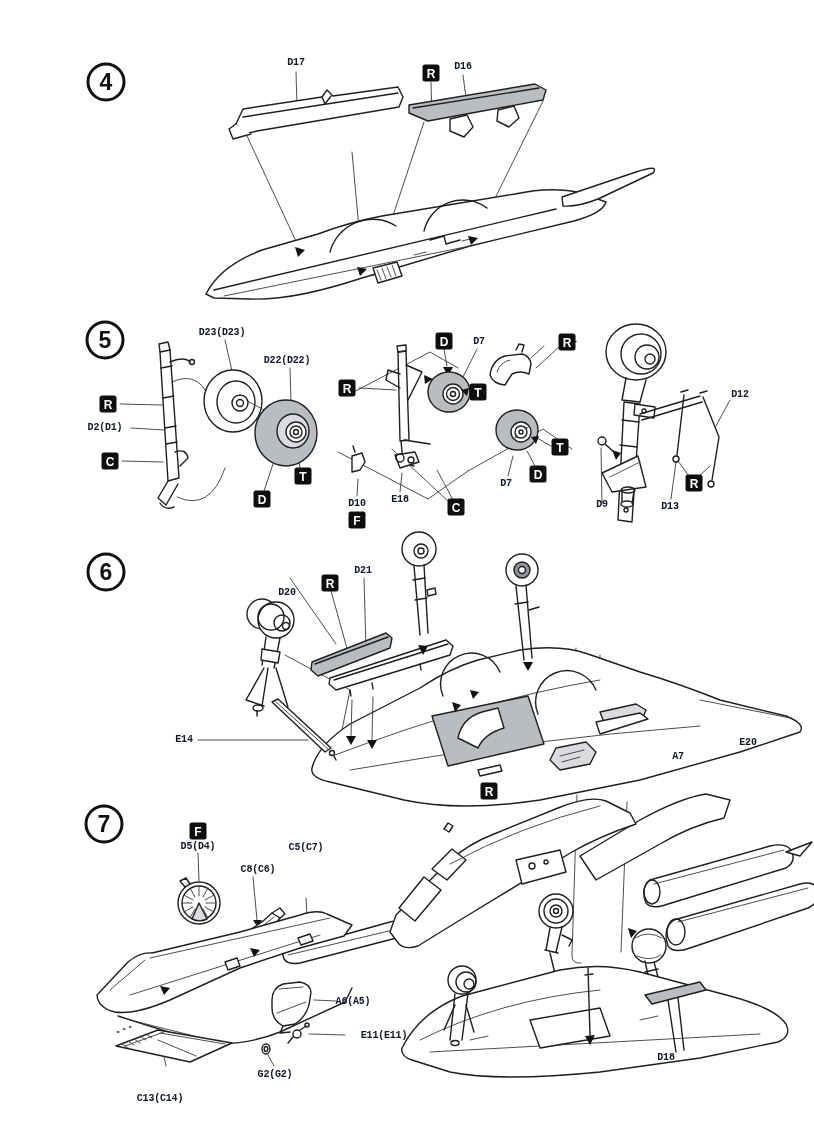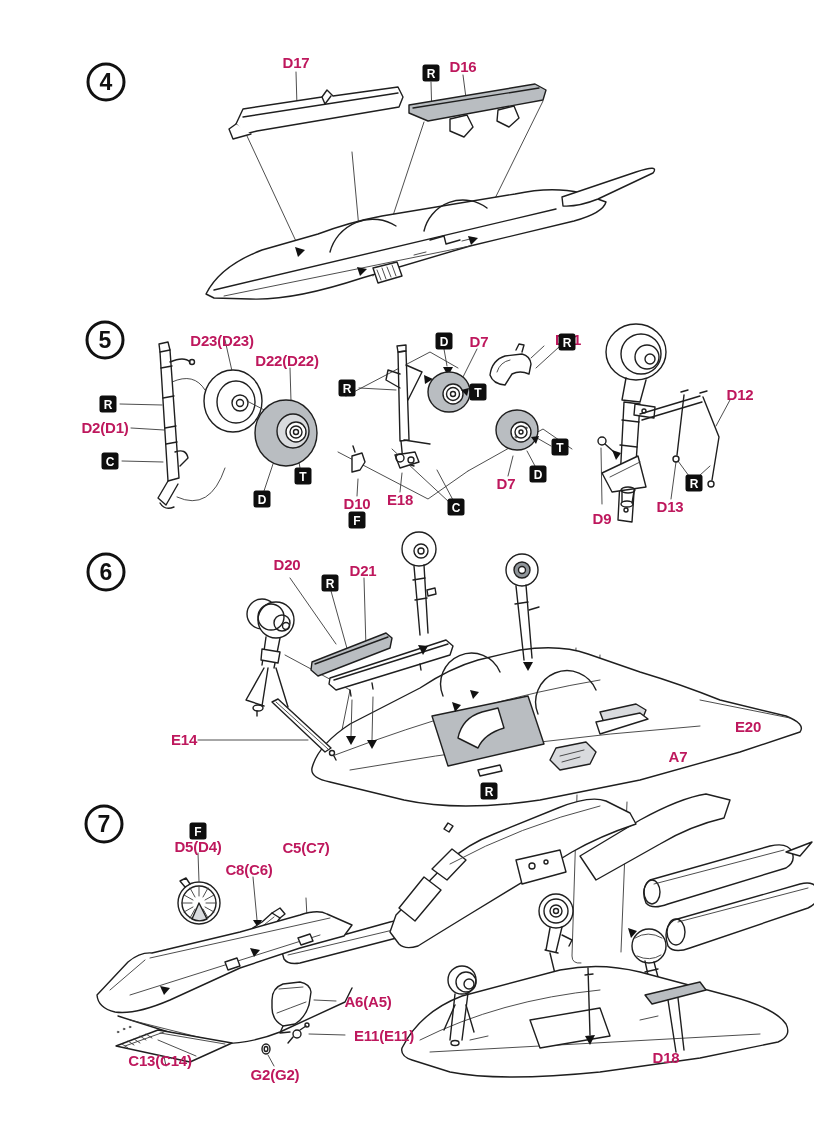--- a/index.html
+++ b/index.html
@@ -7,22 +7,22 @@
         font-family:"Liberation Sans",sans-serif;}
   svg.art{position:absolute;left:0;top:0;width:814px;height:1144px;}
   svg.art path,svg.art line,svg.art circle,svg.art ellipse,svg.art polyline{
     stroke:#1f1f1f;stroke-width:1.4;fill:none;stroke-linejoin:round;stroke-linecap:round;}
   svg.art .fw{fill:#ffffff;}
   svg.art .fg{fill:#b9bdc1;}
   svg.art .fl{fill:#d9dbde;}
   svg.art .fd{fill:#8f959a;}
   svg.art .thin{stroke:#3a3a3a;stroke-width:0.9;}
   svg.art .arrow{fill:#111;stroke:none;}
-  .lbl{position:absolute;transform:translate(-50%,-50%);font-size:15px;font-weight:700;
-       color:#be185d;white-space:nowrap;letter-spacing:-0.2px;}
+  .lbl{position:absolute;transform:translate(-50%,-50%);font-size:10px;font-weight:700;
+       color:#0f172a;white-space:nowrap;letter-spacing:-0.2px;font-family:Liberation Mono, monospace;}
   .code{position:absolute;transform:translate(-50%,-50%);width:17px;height:17px;background:#0e0e0e;
         color:#fff;font-size:12px;font-weight:700;display:flex;align-items:center;
         justify-content:center;border-radius:2.5px;}
   .stepnum{position:absolute;transform:translate(-50%,-50%);width:33px;height:33px;border:3px solid #111;
         border-radius:50%;display:flex;align-items:center;justify-content:center;
         font-size:23px;font-weight:700;color:#111;background:#fff;}
 </style>
 </head>
 <body>
 
@@ -370,21 +370,21 @@
 
   <div class="stepnum" style="left:106px;top:82px">4</div>
   <div class="stepnum" style="left:105px;top:340px">5</div>
   <div class="stepnum" style="left:106px;top:572px">6</div>
   <div class="stepnum" style="left:104px;top:824px">7</div>
 
   <span class="lbl" style="left:296px;top:62px">D17</span>
   <span class="code" style="left:431px;top:73px">R</span>
   <span class="lbl" style="left:463px;top:66px">D16</span>
 
-  <span class="lbl" style="left:222px;top:340px">D23(D23)</span>
+  <span class="lbl" style="left:222px;top:332px">D23(D23)</span>
   <span class="lbl" style="left:287px;top:360px">D22(D22)</span>
   <span class="code" style="left:108px;top:404px">R</span>
   <span class="lbl" style="left:105px;top:427px">D2(D1)</span>
   <span class="code" style="left:110px;top:461px">C</span>
   <span class="code" style="left:303px;top:476px">T</span>
   <span class="code" style="left:262px;top:499px">D</span>
   <span class="code" style="left:444px;top:341px">D</span>
   <span class="lbl" style="left:479px;top:341px">D7</span>
   <span class="lbl" style="left:568px;top:339px">D11</span>
   <span class="code" style="left:567px;top:342px">R</span>
@@ -392,34 +392,34 @@
   <span class="code" style="left:478px;top:392px">T</span>
   <span class="code" style="left:560px;top:447px">T</span>
   <span class="code" style="left:538px;top:474px">D</span>
   <span class="lbl" style="left:506px;top:483px">D7</span>
   <span class="lbl" style="left:357px;top:503px">D10</span>
   <span class="code" style="left:357px;top:520px">F</span>
   <span class="lbl" style="left:400px;top:499px">E18</span>
   <span class="code" style="left:456px;top:507px">C</span>
   <span class="lbl" style="left:740px;top:394px">D12</span>
   <span class="code" style="left:694px;top:483px">R</span>
-  <span class="lbl" style="left:602px;top:518px">D9</span>
+  <span class="lbl" style="left:602px;top:504px">D9</span>
   <span class="lbl" style="left:670px;top:506px">D13</span>
 
-  <span class="lbl" style="left:287px;top:564px">D20</span>
+  <span class="lbl" style="left:287px;top:592px">D20</span>
   <span class="code" style="left:330px;top:583px">R</span>
   <span class="lbl" style="left:363px;top:570px">D21</span>
   <span class="lbl" style="left:184px;top:739px">E14</span>
-  <span class="lbl" style="left:748px;top:726px">E20</span>
+  <span class="lbl" style="left:748px;top:742px">E20</span>
   <span class="lbl" style="left:678px;top:756px">A7</span>
   <span class="code" style="left:489px;top:791px">R</span>
 
   <span class="code" style="left:198px;top:831px">F</span>
   <span class="lbl" style="left:198px;top:846px">D5(D4)</span>
-  <span class="lbl" style="left:249px;top:869px">C8(C6)</span>
+  <span class="lbl" style="left:258px;top:869px">C8(C6)</span>
   <span class="lbl" style="left:306px;top:847px">C5(C7)</span>
-  <span class="lbl" style="left:368px;top:1001px">A6(A5)</span>
+  <span class="lbl" style="left:353px;top:1001px">A6(A5)</span>
   <span class="lbl" style="left:384px;top:1035px">E11(E11)</span>
-  <span class="lbl" style="left:160px;top:1060px">C13(C14)</span>
+  <span class="lbl" style="left:160px;top:1098px">C13(C14)</span>
   <span class="lbl" style="left:275px;top:1074px">G2(G2)</span>
   <span class="lbl" style="left:666px;top:1057px">D18</span>
 
 </div>
 
 </body></html>

